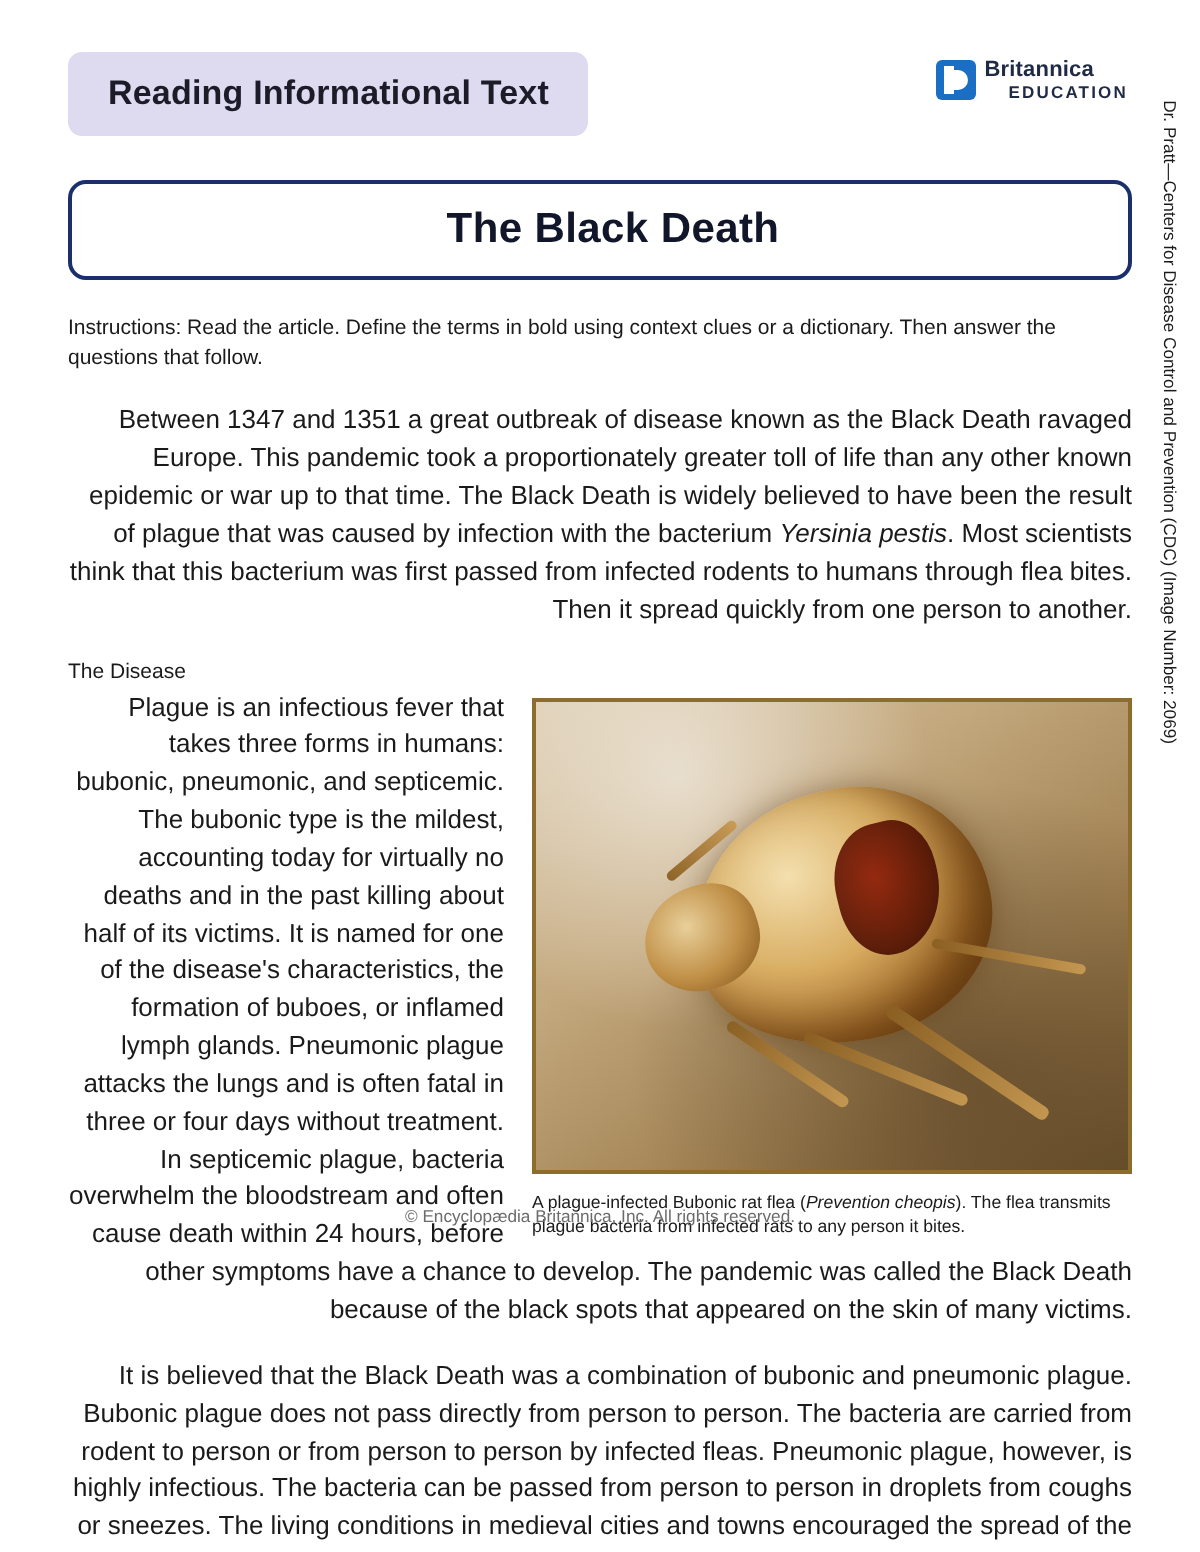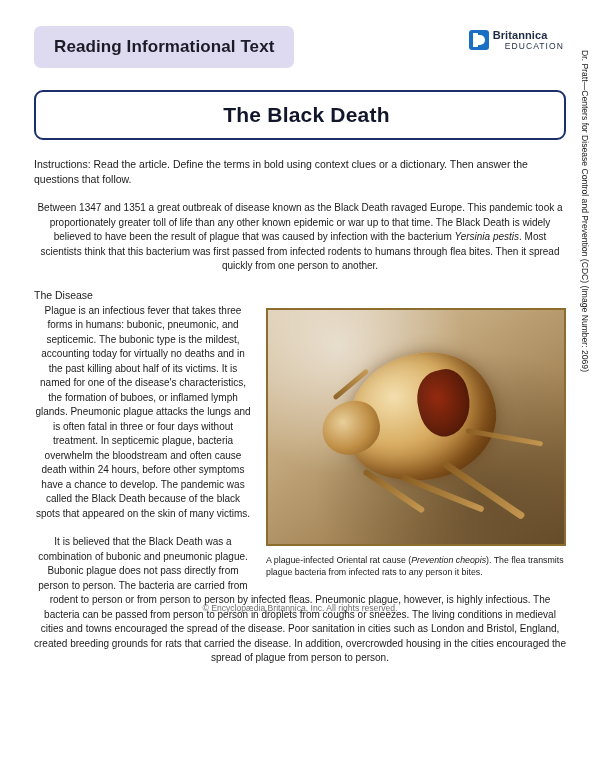--- a/index.html
+++ b/index.html
@@ -76,21 +76,21 @@
     line-height: 1.05;
   }
   .brand-name {
     font-size: 11px;
     font-weight: bold;
     color: #1f2a44;
     letter-spacing: 0.1px;
   }
   .brand-sub {
     font-size: 8.5px;
-    font-weight: normal;
+    font-weight: bold;
     color: #1f2a44;
     letter-spacing: 1.1px;
     padding-left: 12px;
   }
 
   
   .article-title-box {
     margin-top: 22px;
     border: 2.5px solid #1b2f6b;
     border-radius: 9px;
@@ -112,23 +112,23 @@
     margin-top: 17px;
     font-size: 10.5px;
     line-height: 1.45;
     color: #1a1a1a;
   }
   .instructions b { font-weight: normal; }
 
   
   .para {
     margin-top: 14px;
-    font-size: 10px;
+    font-size: 13px;
     line-height: 1.45;
-    text-align: center;
+    text-align: right;
   }
   .para i { font-style: italic; }
   .section-head {
     margin-top: 15px;
     font-size: 10.5px;
     font-weight: normal;
   }
   .tight { margin-top: 3px; }
 
   
@@ -265,21 +265,21 @@
         <div class="flea-body"></div>
         <div class="flea-dark"></div>
         <div class="flea-head"></div>
         <div class="leg" style="left:96px; top:158px; width:72px; height:6px; transform: rotate(34deg);"></div>
         <div class="leg" style="left:134px; top:164px; width:88px; height:6px; transform: rotate(22deg);"></div>
         <div class="leg" style="left:176px; top:150px; width:96px; height:7px; transform: rotate(34deg);"></div>
         <div class="leg" style="left:198px; top:118px; width:78px; height:5px; transform: rotate(10deg);"></div>
         <div class="leg" style="left:66px; top:86px; width:44px; height:5px; transform: rotate(-40deg);"></div>
       </div>
       <div class="cap">
-        <span>A plague-infected Oriental rat cause (</span><i>Prevention cheopis</i><span>). The flea transmits plague bacteria from infected rats to any person it bites.</span>
+        <span>A plague-infected Bubonic rat flea (</span><i>Prevention cheopis</i><span>). The flea transmits plague bacteria from infected rats to any person it bites.</span>
       </div>
     </div>
 
     <div class="para tight">Plague is an infectious fever that takes three forms in humans: bubonic, pneumonic, and septicemic. The bubonic type is the mildest, accounting today for virtually no deaths and in the past killing about half of its victims. It is named for one of the disease's characteristics, the formation of buboes, or inflamed lymph glands. Pneumonic plague attacks the lungs and is often fatal in three or four days without treatment. In septicemic plague, bacteria overwhelm the bloodstream and often cause death within 24 hours, before other symptoms have a chance to develop. The pandemic was called the Black Death because of the black spots that appeared on the skin of many victims.</div>
 
     <div class="para">It is believed that the Black Death was a combination of bubonic and pneumonic plague. Bubonic plague does not pass directly from person to person. The bacteria are carried from rodent to person or from person to person by infected fleas. Pneumonic plague, however, is highly infectious. The bacteria can be passed from person to person in droplets from coughs or sneezes. The living conditions in medieval cities and towns encouraged the spread of the disease. Poor sanitation in cities such as London and Bristol, England, created breeding grounds for rats that carried the disease. In addition, overcrowded housing in the cities encouraged the spread of plague from person to person.</div>
   </div>
 
   <div class="side-credit">Dr. Pratt—Centers for Disease Control and Prevention (CDC) (Image Number: 2069)</div>
 

